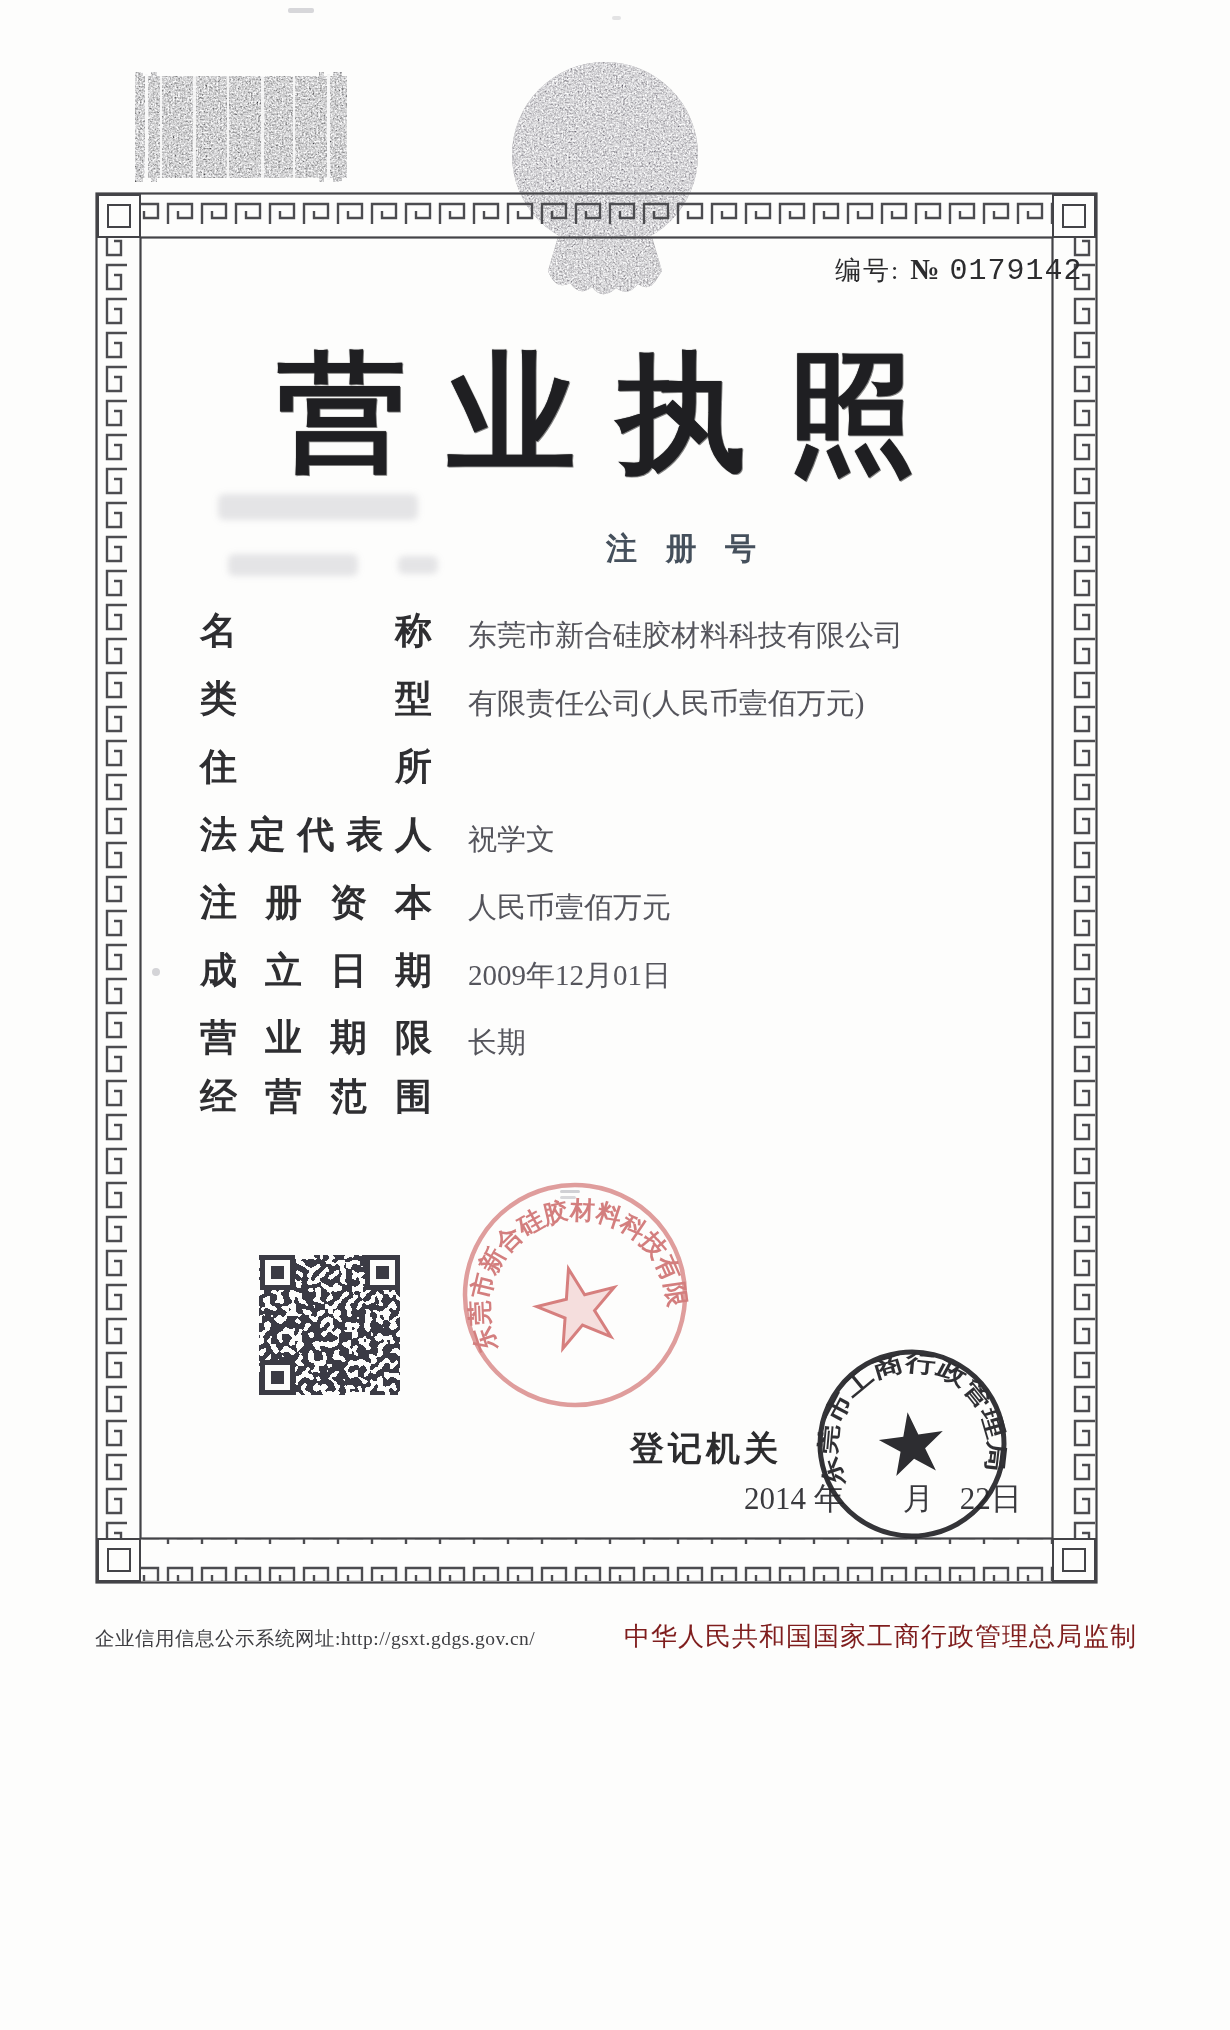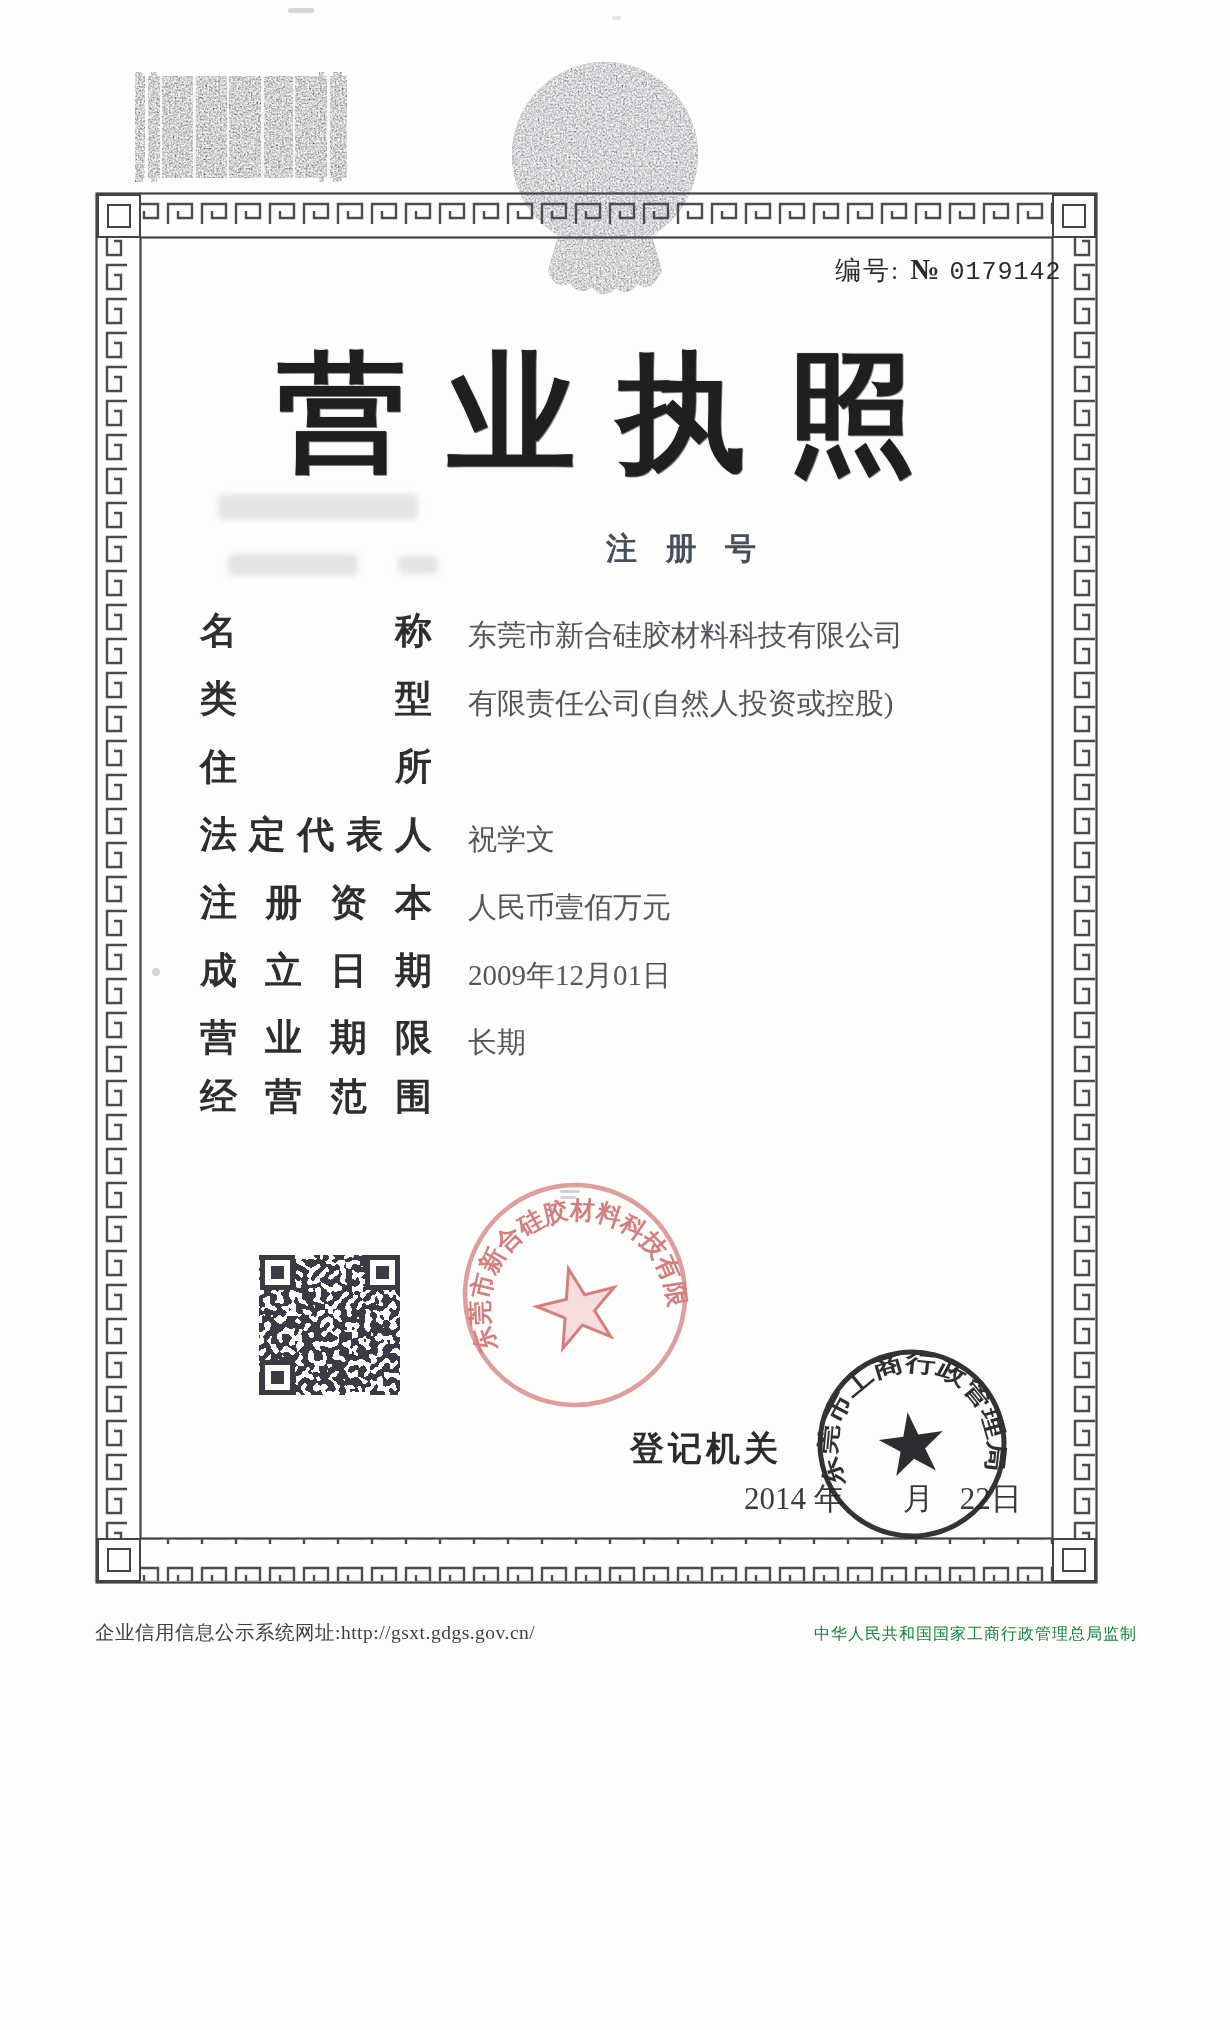--- a/index.html
+++ b/index.html
@@ -20,21 +20,21 @@
   
   .emblem{left:500px;top:55px;width:210px;height:250px;}
 
   
   .frame{left:95px;top:192px;width:1003px;height:1392px;}
 
   
   .serial{left:835px;top:253px;width:240px;font-size:26px;color:#2c2c2e;
     letter-spacing:2px;white-space:nowrap;}
   .serial .no-sym{font-weight:700;font-size:29px;padding:0 8px 0 10px;}
-  .serial .no-val{font-family:"Liberation Mono","DejaVu Sans Mono",monospace;font-size:25px;letter-spacing:1px;}
+  .serial .no-val{font-family:"Liberation Mono","DejaVu Sans Mono",monospace;font-size:30px;letter-spacing:1px;}
 
   
   .title{left:95px;top:336px;width:1003px;text-align:center;
     font-family:"Liberation Sans","DejaVu Sans",sans-serif;
     font-weight:900;font-size:128px;line-height:1.2;letter-spacing:42px;
     padding-left:42px;box-sizing:border-box;color:#1f1f22;
     text-shadow:0 0 1px #333,1px 1px 0 rgba(40,40,40,.55);}
 
   
   .reg-line{left:606px;top:528px;display:flex;align-items:baseline;color:#45505c;}
@@ -58,21 +58,21 @@
 
   
   .registrar-label{left:630px;top:1426px;width:148px;font-size:34px;font-weight:700;color:#2c2c2e;}
   .date-line{left:744px;top:1478px;display:flex;align-items:flex-start;font-size:31px;color:#3a3a3e;white-space:nowrap;}
   .date-line .gap1{width:58px;}
   .date-line .gap2{width:26px;}
 
   
   .footer{left:95px;top:1602px;width:1042px;display:flex;justify-content:space-between;align-items:baseline;margin-top:17px;}
   .footer .f-left{font-size:19.5px;color:#3e3e42;letter-spacing:.5px;}
-  .footer .f-right{font-size:16px;color:#15803d;letter-spacing:1px;}
+  .footer .f-right{font-size:26px;color:#7f1d1d;letter-spacing:1px;}
 </style>
 </head>
 <body>
 
 <div class="speck" style="left:288px;top:8px;width:26px;height:5px;opacity:.5;"></div>
 <div class="speck" style="left:612px;top:16px;width:9px;height:4px;opacity:.35;"></div>
 
 <svg class="abs barcode" viewBox="0 0 212 110">
   <defs>
     <filter id="grain" x="-5%" y="-5%" width="110%" height="110%">
@@ -160,21 +160,21 @@
       <span>名</span>
       <span>称</span>
     </span>
   <span class="f-value">东莞市新合硅胶材料科技有限公司</span>
 </div>
 <div class="f-row" style="top:678px;">
   <span class="f-label char-justify">
       <span>类</span>
       <span>型</span>
     </span>
-  <span class="f-value">有限责任公司(自然人投资或控股)</span>
+  <span class="f-value">有限责任公司(人民币壹佰万元)</span>
 </div>
 <div class="f-row" style="top:746px;">
   <span class="f-label char-justify">
       <span>住</span>
       <span>所</span>
     </span>
 </div>
 <div class="f-row" style="top:814px;">
   <span class="f-label char-justify">
       <span>法</span>

